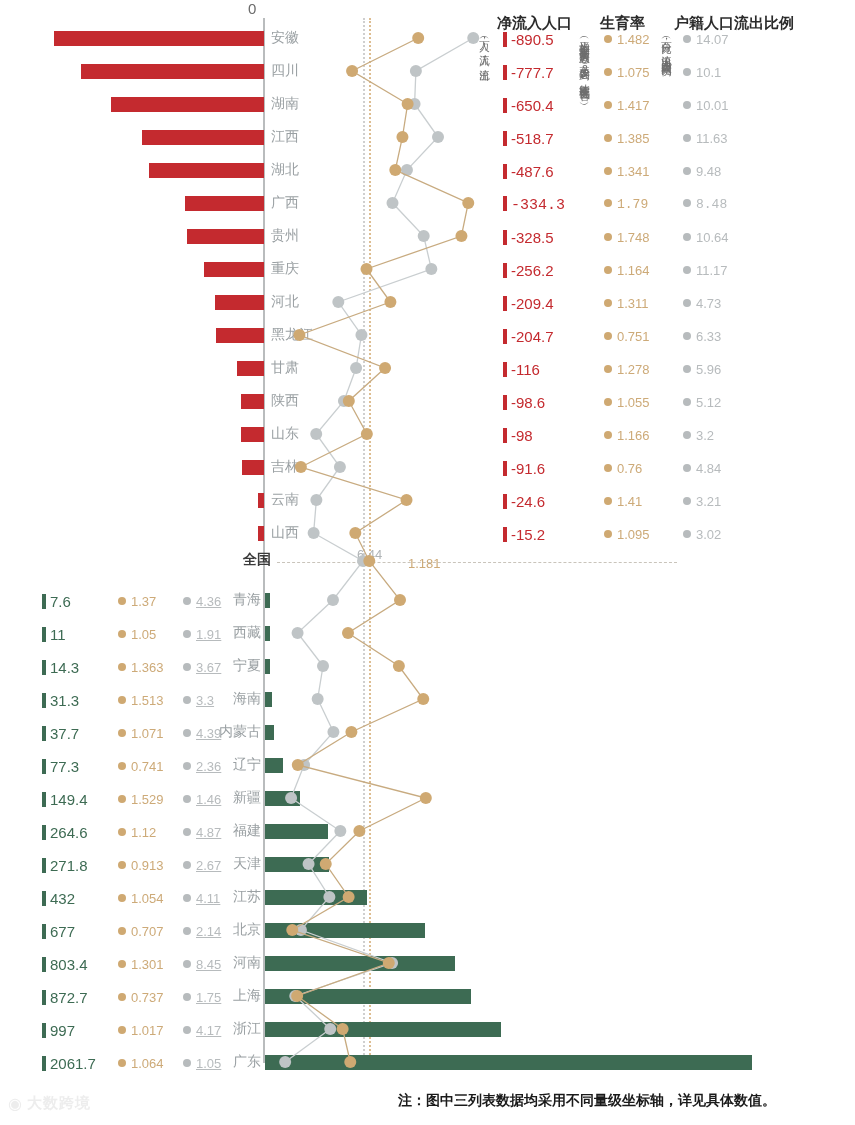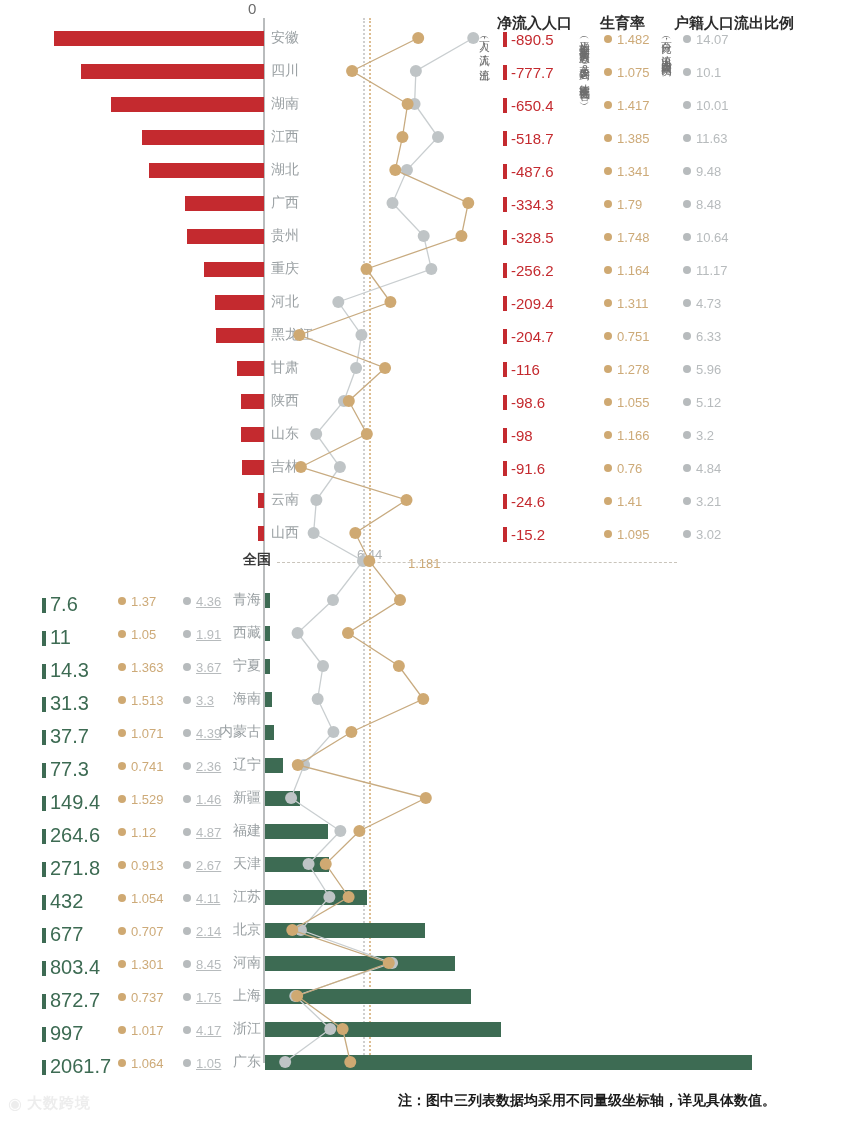--- a/index.html
+++ b/index.html
@@ -63,21 +63,21 @@
     vertical-align:1px; margin-right:5px;
   }
   .c-net   { left:503px; top:9px; color:#c42a2f; }
   .c-net .tick { background:#c42a2f; }
   .c-fert  { left:604px; top:10px; color:#cdaa78; font-size:13px; }
   .c-fert .dot { background:#cfa972; }
   .c-out   { left:683px; top:10px; color:#b7bbbd; font-size:13px; }
   .c-out .dot { background:#b7bbbd; }
 
   
-  .b-net  { left:42px;  top:9px;  color:#3d6b53; font-size:20px; }
+  .b-net  { left:42px;  top:9px;  color:#3d6b53; font-size:15px; }
   .b-net .tick { background:#3d6b53; }
   .b-fert { left:118px; top:10px; color:#cdaa78; font-size:13px; }
   .b-fert .dot { background:#cfa972; }
   .b-out  { left:183px; top:10px; color:#b7bbbd; font-size:13px;text-decoration:underline; }
   .b-out .dot { background:#b7bbbd; }
 
   
   .col-head {
     position:absolute; font-size:15px; color:#2b2b2b; white-space:nowrap;
     font-weight:700;
@@ -176,21 +176,21 @@
         <div class="val c-fert"><span class="dot"></span>1.385</div>
         <div class="val c-out"><span class="dot"></span>11.63</div>
       </div>
       <div class="row" style="top: 154px;">
         <div class="bar-neg" style="width: 114.987px;"></div>
         <div class="prov-name right">湖北</div>
         <div class="val c-net"><span class="tick"></span>-487.6</div>
         <div class="val c-fert"><span class="dot"></span>1.341</div>
         <div class="val c-out"><span class="dot"></span>9.48</div>
       </div>
-      <div class="row" style="top: 187px;">
+      <div class="row" style="top: 187px; font-family: Liberation Mono, monospace;">
         <div class="bar-neg" style="width: 78.8355px;"></div>
         <div class="prov-name right">广西</div>
         <div class="val c-net"><span class="tick"></span>-334.3</div>
         <div class="val c-fert"><span class="dot"></span>1.79</div>
         <div class="val c-out"><span class="dot"></span>8.48</div>
       </div>
       <div class="row" style="top: 220px;">
         <div class="bar-neg" style="width: 77.4677px;"></div>
         <div class="prov-name right">贵州</div>
         <div class="val c-net"><span class="tick"></span>-328.5</div>

